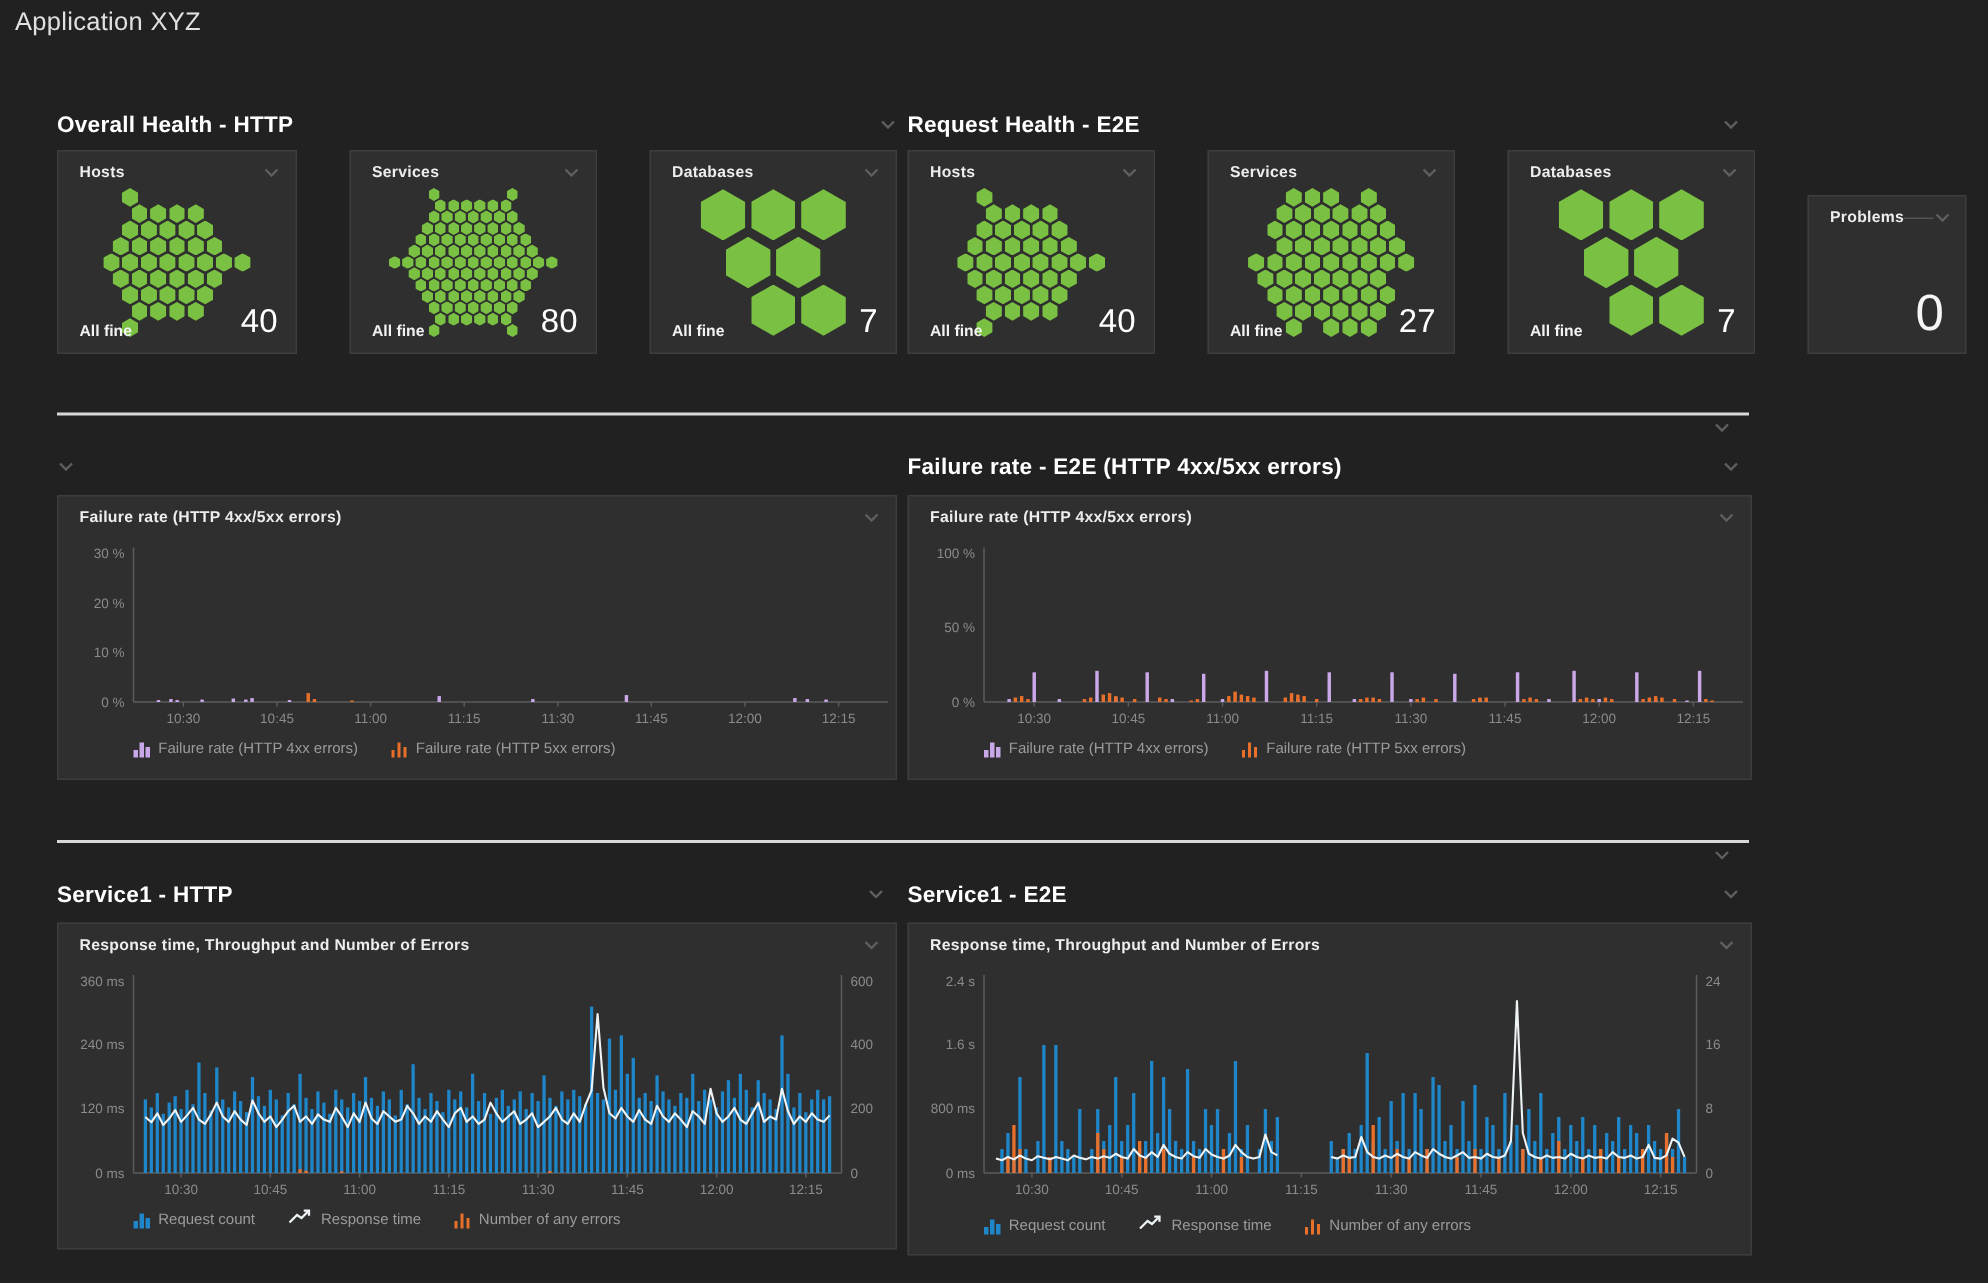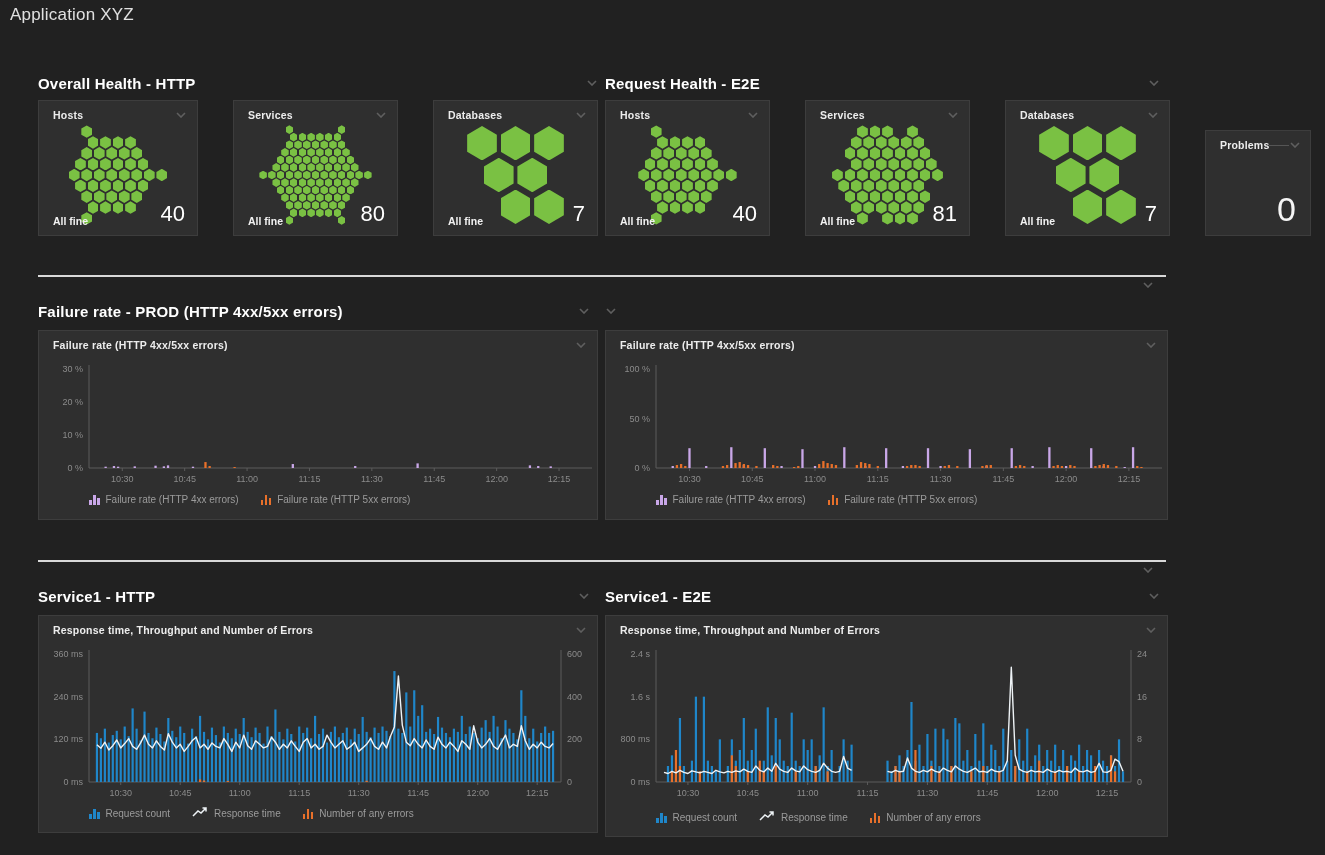--- a/index.html
+++ b/index.html
@@ -364,21 +364,21 @@
       <div class="hex" style="width: 10.7909px; height: 12.4602px; left: 39.0789px; top: 87.1421px;"></div>
       <div class="hex" style="width: 10.7909px; height: 12.4602px; left: 32.8225px; top: 76.299px;"></div>
       <div class="hex" style="width: 10.7909px; height: 12.4602px; left: 26.5661px; top: 65.456px;"></div>
       <div class="hex" style="width: 10.7909px; height: 12.4602px; left: 20.3096px; top: 54.6129px;"></div>
       <div class="hex" style="width: 10.7909px; height: 12.4602px; left: 14.0532px; top: 43.7699px;"></div>
       <div class="hex" style="width: 10.7909px; height: 12.4602px; left: 26.5661px; top: 22.0838px;"></div>
       <div class="hex" style="width: 10.7909px; height: 12.4602px; left: 32.8225px; top: 11.2407px;"></div>
     </div>
   <div class="tile-foot">
       <span class="tile-status">All fine</span>
-      <span class="tile-count">81</span>
+      <span class="tile-count">27</span>
     </div>
 </div>
 <div class="abs tile" style="left:1005px;top:100px;width:165px;height:136px">
   <div class="tile-head">
       <span class="tile-label">Databases</span>
       <span class="chev">
         <svg viewBox="0 0 10 6">
           <path d="M1 1 L5 5 L9 1"></path>
         </svg>
       </span>
@@ -412,28 +412,28 @@
 </div>
 
 <div class="abs divider" style="left:38px;top:275px;width:1128px"></div>
 <span class="abs chev" style="left:1142px;top:279px">
     <svg viewBox="0 0 10 6">
       <path d="M1 1 L5 5 L9 1"></path>
     </svg>
   </span>
 
 <div class="abs sec-header" style="left:38px;top:301px;width:552px">
-  <span class="sec-title">Failure rate - PROD (HTTP 4xx/5xx errors)</span>
   <span class="chev">
       <svg viewBox="0 0 10 6">
         <path d="M1 1 L5 5 L9 1"></path>
       </svg>
     </span>
 </div>
 <div class="abs sec-header" style="left:605px;top:301px;width:555px">
+  <span class="sec-title">Failure rate - E2E (HTTP 4xx/5xx errors)</span>
   <span class="chev">
       <svg viewBox="0 0 10 6">
         <path d="M1 1 L5 5 L9 1"></path>
       </svg>
     </span>
 </div>
 
 <div class="abs tile" style="left:38px;top:330px;width:560px;height:190px">
   <div class="tile-head">
       <span class="tile-label">Failure rate (HTTP 4xx/5xx errors)</span>

